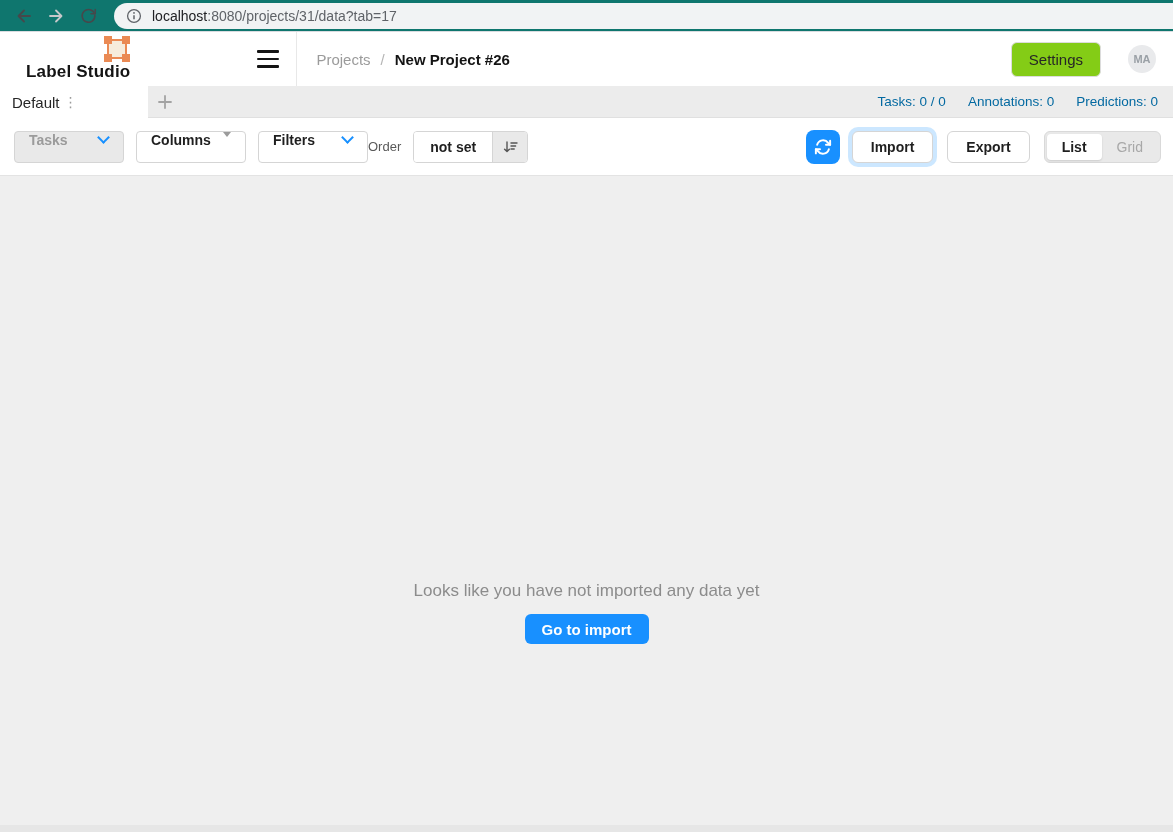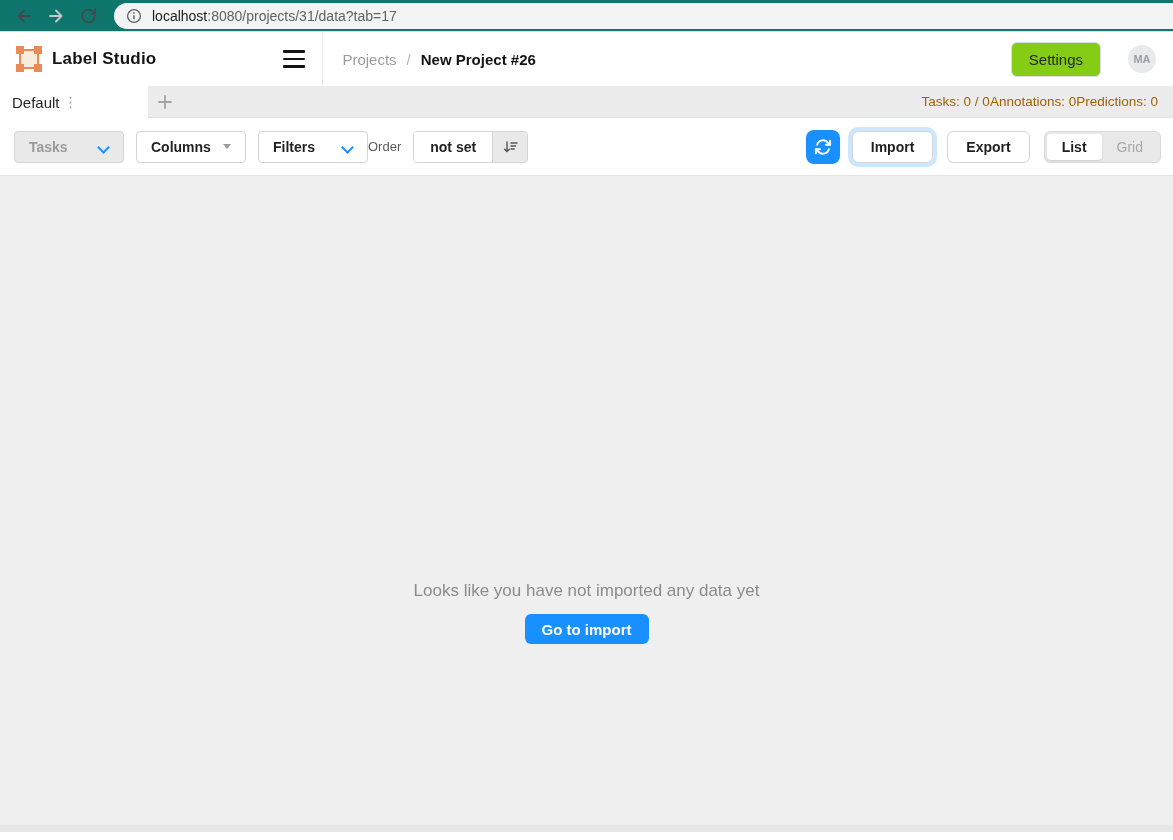--- a/index.html
+++ b/index.html
@@ -10,21 +10,21 @@
   .browser-bar { height:32px; background:#0f766e; border-bottom:1px solid #dadce0;
     display:flex; align-items:center; padding-left:8px; }
   .nav-btn { width:28px; height:28px; display:flex; align-items:center; justify-content:center; margin:0 2px; border-radius:50%; }
   .omnibox { flex:1; height:26px; background:#f1f3f4; border-radius:13px 0 0 13px;
     margin-left:10px; display:flex; align-items:center; padding-left:12px; font-size:14px; }
   .omnibox .url { margin-left:10px; color:#5f6368; white-space:nowrap; }
   .omnibox .url b { color:#202124; font-weight:400; }
 
   
   .app-header { height:54px; background:#fff; display:flex; align-items:center; }
-  .logo-wrap { display:flex; align-items:center; padding-left:16px; }
+  .logo-wrap { display:flex; align-items:flex-end; padding-left:16px;flex-direction:column; }
   .logo-icon { width:26px; height:26px; position:relative; }
   .logo-box { position:absolute; left:3px; top:3px; right:3px; bottom:3px;
     border:2px solid var(--orange); background:#f6ecdc; }
   .logo-corner { position:absolute; width:8px; height:8px; background:var(--orange); }
   .lc-tl{left:0;top:0} .lc-tr{right:0;top:0} .lc-bl{left:0;bottom:0} .lc-br{right:0;bottom:0}
   .app-title { font-size:17px; font-weight:700; color:#141414; margin-left:10px; letter-spacing:.2px; }
   .hamburger { width:40px; height:36px; display:flex; flex-direction:column; justify-content:center; gap:5px;
     margin-left:118px; align-items:center; cursor:pointer; }
   .hamburger i { display:block; width:22px; height:2.5px; background:#141414; border-radius:1px; }
   .header-divider { width:1px; height:54px; background:#e8e8e8; margin-left:8px; }
@@ -37,27 +37,27 @@
     padding:8px 17px; font-size:15px; color:#262626; cursor:pointer; font-family:inherit; }
   .avatar { width:28px; height:28px; border-radius:50%; background:#e9eaec; color:#9aa0a6;
     font-size:11px; font-weight:700; display:flex; align-items:center; justify-content:center; margin-left:27px; }
 
   
   .tabbar { height:32px; background:#ececec; border-bottom:1px solid #e0e0e0; display:flex; align-items:stretch; position:relative; }
   .tab-active { width:148px; background:#fff; display:flex; align-items:center; 
     padding:0 8px 0 12px; font-size:15px; color:#262626; margin-bottom:-1px; cursor:pointer; }
   .kebab { color:#9b9b9b; font-size:14px; letter-spacing:0; line-height:1; padding:2px 4px; cursor:pointer; }
   .tab-add { width:34px; display:flex; align-items:center; justify-content:center; color:#a3a3a3; cursor:pointer; }
-  .tab-stats { margin-left:auto; display:flex; align-items:center; padding-right:15px; font-size:13.5px; color:#a16207; }
+  .tab-stats { margin-left:auto; display:flex; align-items:center; gap:22px; padding-right:15px; font-size:13.5px; color:#0369a1; }
 
   
   .toolbar { height:58px; background:#fff; border-bottom:1px solid #e3e3e3;
     display:flex; align-items:center; padding:0 12px 0 14px; }
   .tb-btn { height:32px; border:1px solid #d5d5d5; border-radius:4px; background:#fff;
-    display:flex; align-items:center; justify-content:center; gap:10px; font-size:14px; font-weight:700;
+    display:flex; justify-content:center; gap:10px; font-size:14px; font-weight:700;
     color:#1f1f1f; cursor:pointer; font-family:inherit; }
   .btn-tasks { width:110px; background:#e9e9e9; color:#9b9b9b; margin-right:12px; justify-content:space-between; padding:0 14px; }
   .btn-columns { width:110px; margin-right:12px; justify-content:space-between; padding:0 14px; }
   .btn-filters { width:110px; justify-content:space-between; padding:0 14px; }
   .order-label { font-size:13px; color:#595959; margin:0 12px 0 0; font-weight:400; }
   .order-group { height:32px; border:1px solid #d5d5d5; border-radius:4px; display:flex; overflow:hidden; cursor:pointer; }
   .order-value { background:#fff; display:flex; align-items:center; padding:0 16px; font-size:14px; font-weight:700; color:#1f1f1f; }
   .order-sort { width:35px; background:#e9e9e9; border-left:1px solid #d5d5d5; display:flex; align-items:center; justify-content:center; }
   .toolbar-right { margin-left:auto; display:flex; align-items:center; }
   .refresh-btn { width:34px; height:34px; background:var(--accent); border:none; border-radius:8px;

